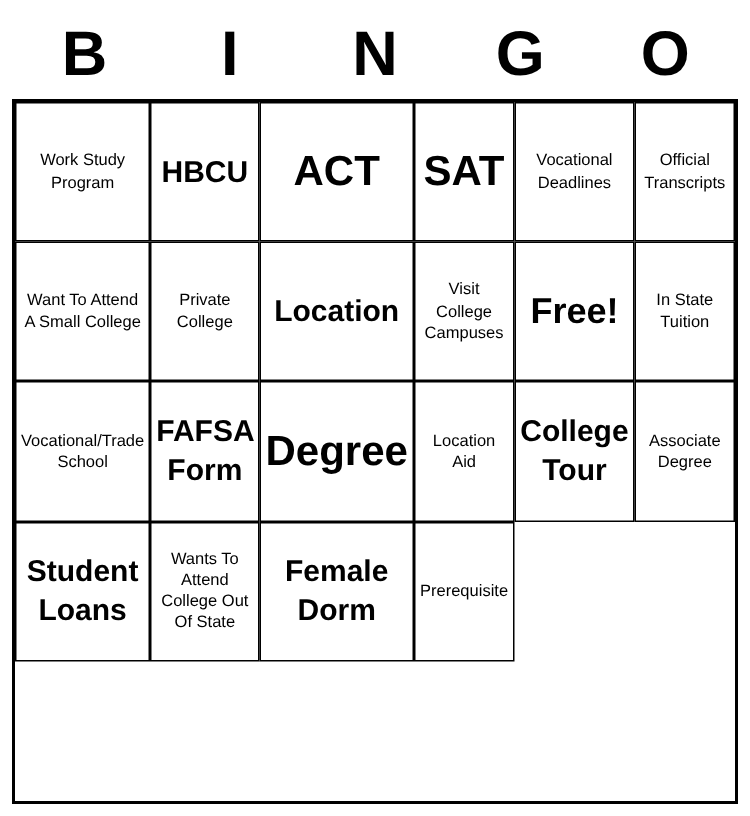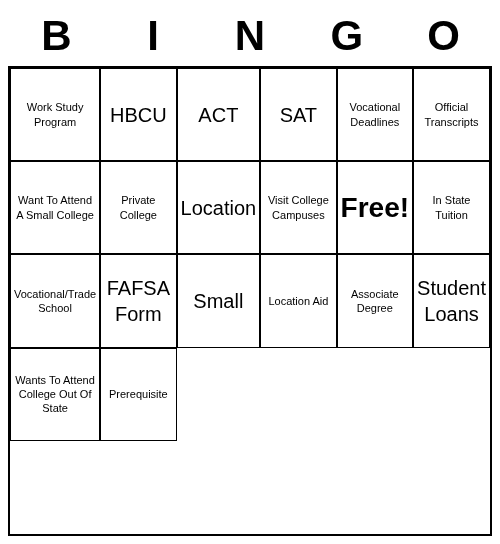--- a/index.html
+++ b/index.html
@@ -43,28 +43,28 @@
       justify-content: center;
       text-align: center;
       padding: 3px;
       font-size: 11px;
       line-height: 1.3;
       color: #000;
       min-height: 82px;
     }
     .cell.large {
       font-size: 20px;
-      font-weight: normal;
+      font-weight: bold;
     }
     .cell.xlarge {
-      font-size: 20px;
-      font-weight: normal;
+      font-size: 28px;
+      font-weight: bold;
     }
     .cell.free {
-      font-size: 28px;
+      font-size: 24px;
       font-weight: bold;
     }
   </style>
 </head>
 <body>
 
 <div class="bingo-title">
   <span class="bingo-letter">B</span>
   <span class="bingo-letter">I</span>
   <span class="bingo-letter">N</span>
@@ -84,20 +84,22 @@
   <div class="cell">Want To Attend A Small College</div>
   <div class="cell">Private College</div>
 
   <div class="cell large">Location</div>
   <div class="cell">Visit College Campuses</div>
   <div class="cell free">Free!</div>
   <div class="cell">In State Tuition</div>
   <div class="cell">Vocational/Trade School</div>
 
   <div class="cell large">FAFSA Form</div>
-  <div class="cell xlarge">Small</div>
+  <div class="cell xlarge">Degree</div>
   <div class="cell">Location Aid</div>
+  <div class="cell large">College Tour</div>
   <div class="cell">Associate Degree</div>
 
   <div class="cell large">Student Loans</div>
   <div class="cell">Wants To Attend College Out Of State</div>
+  <div class="cell large">Female Dorm</div>
   <div class="cell">Prerequisite</div>
 </div>
 
 </body></html>

